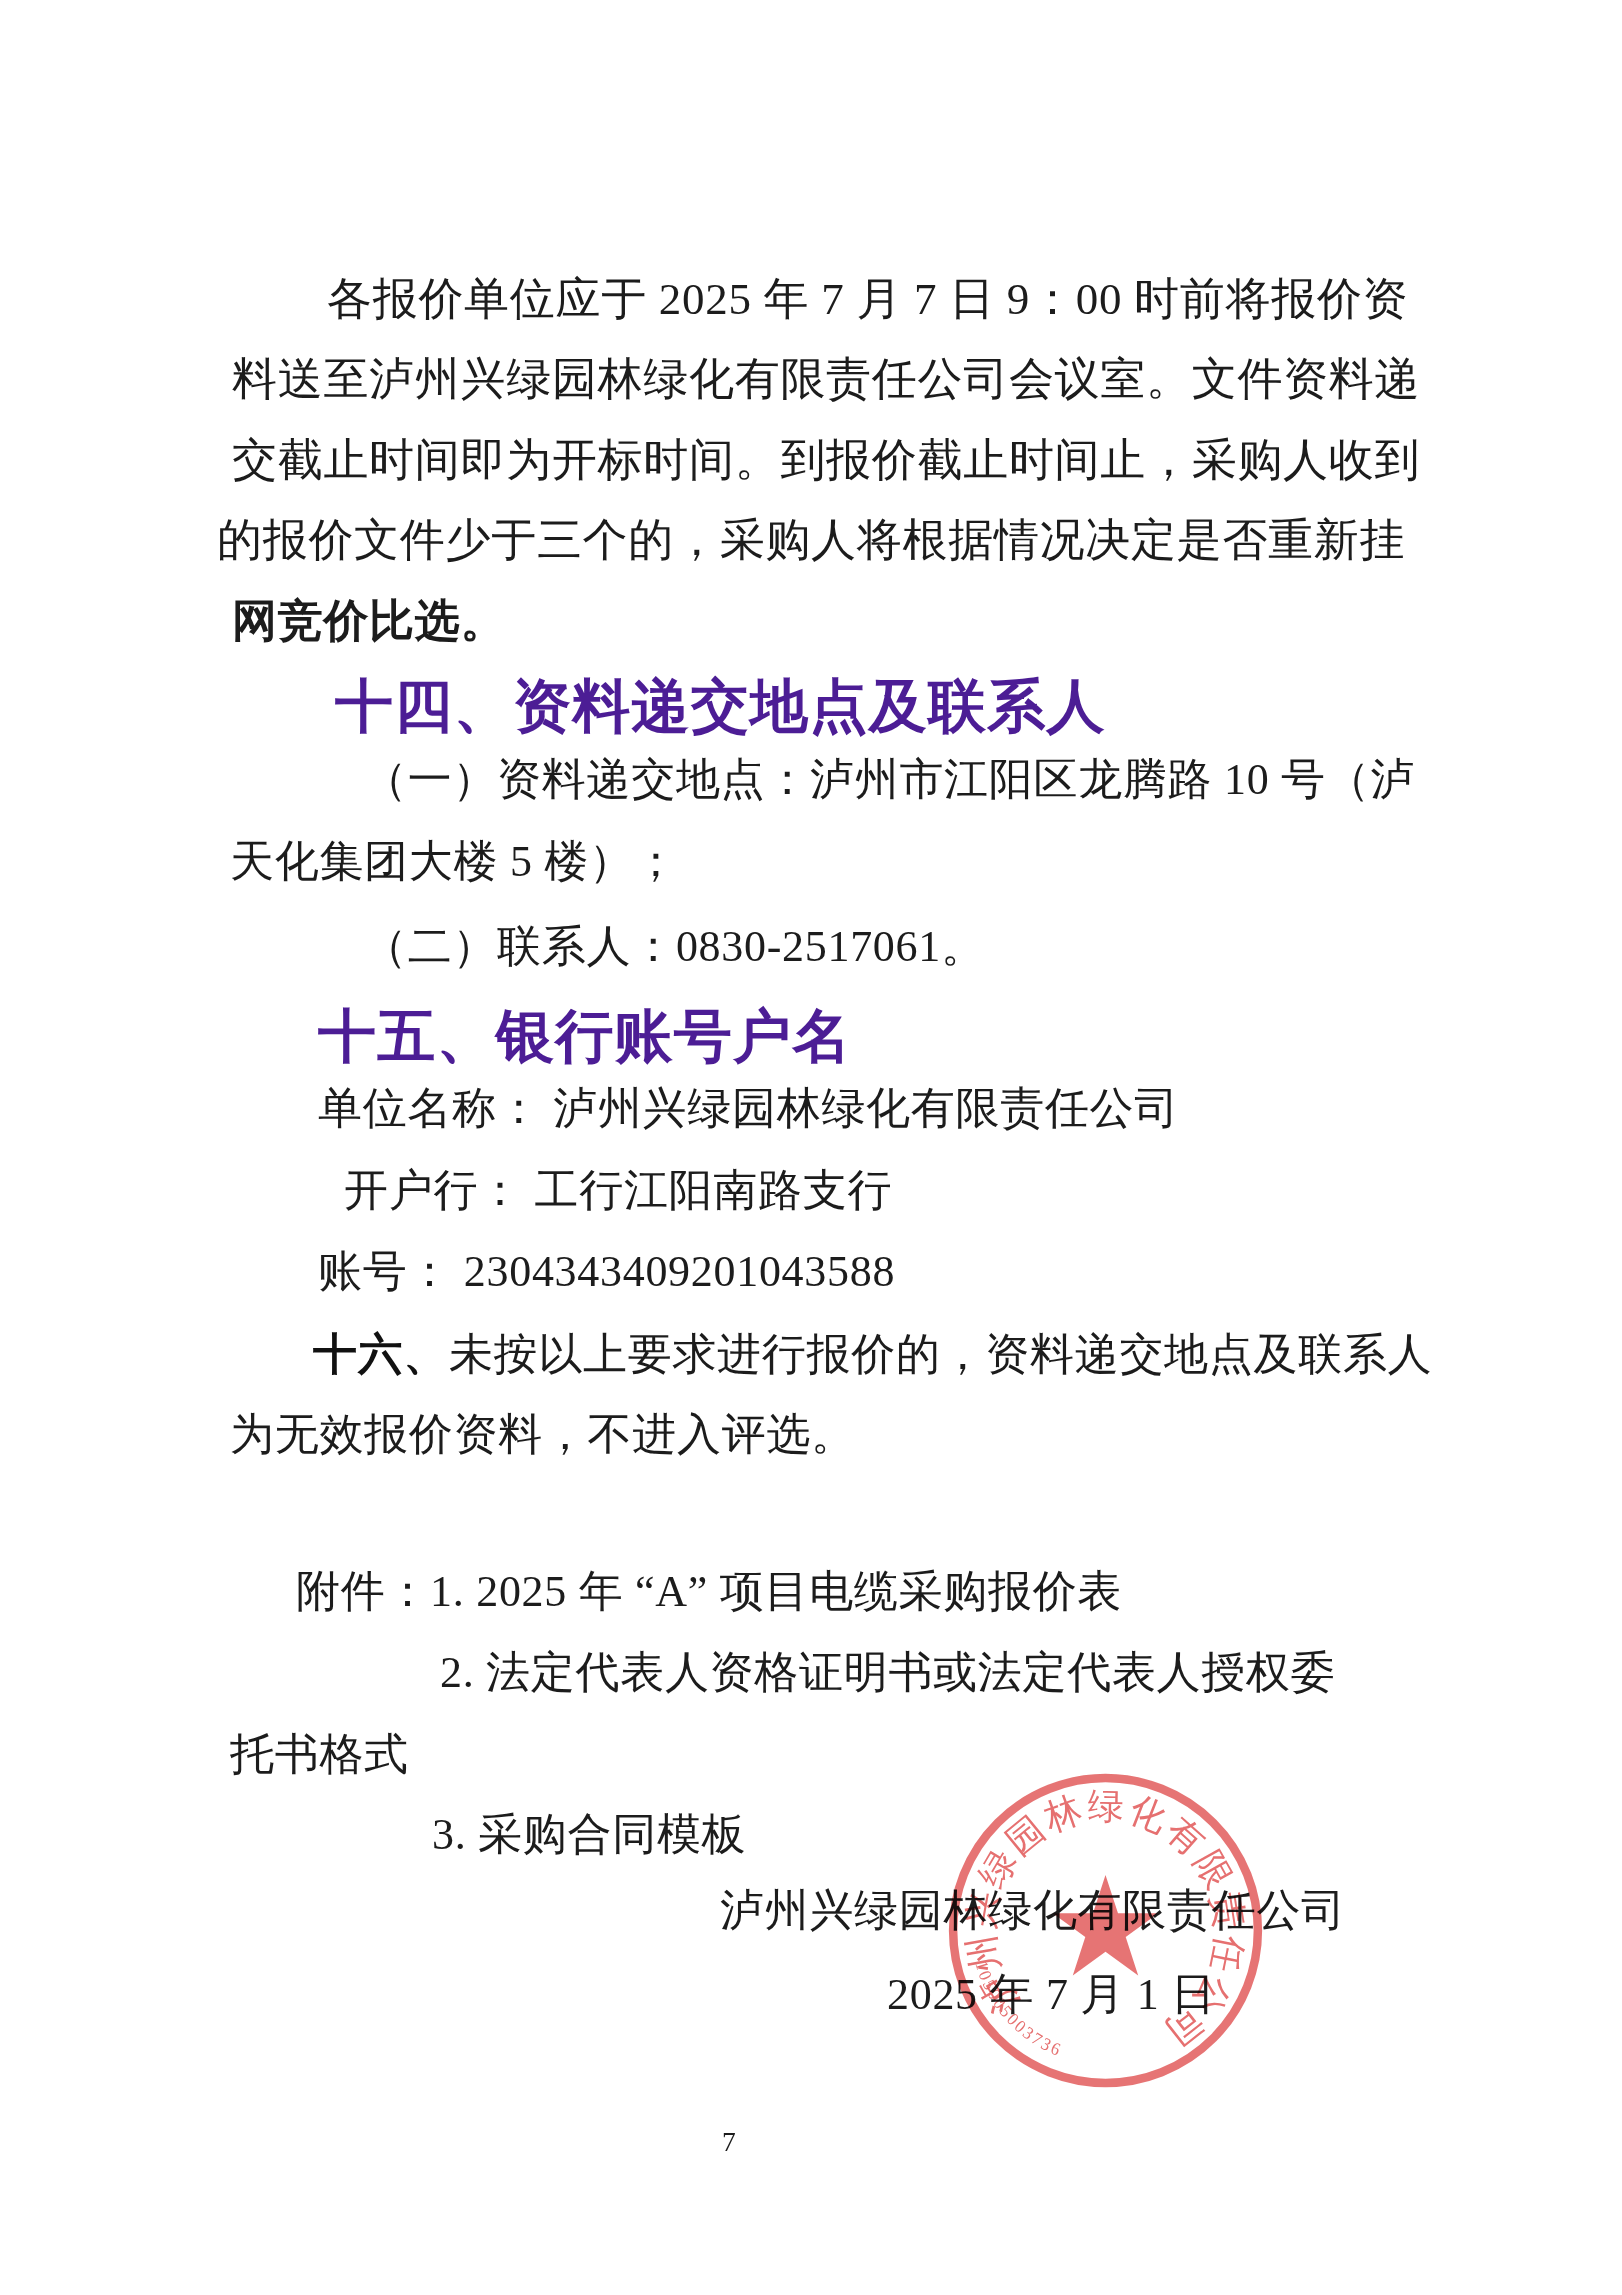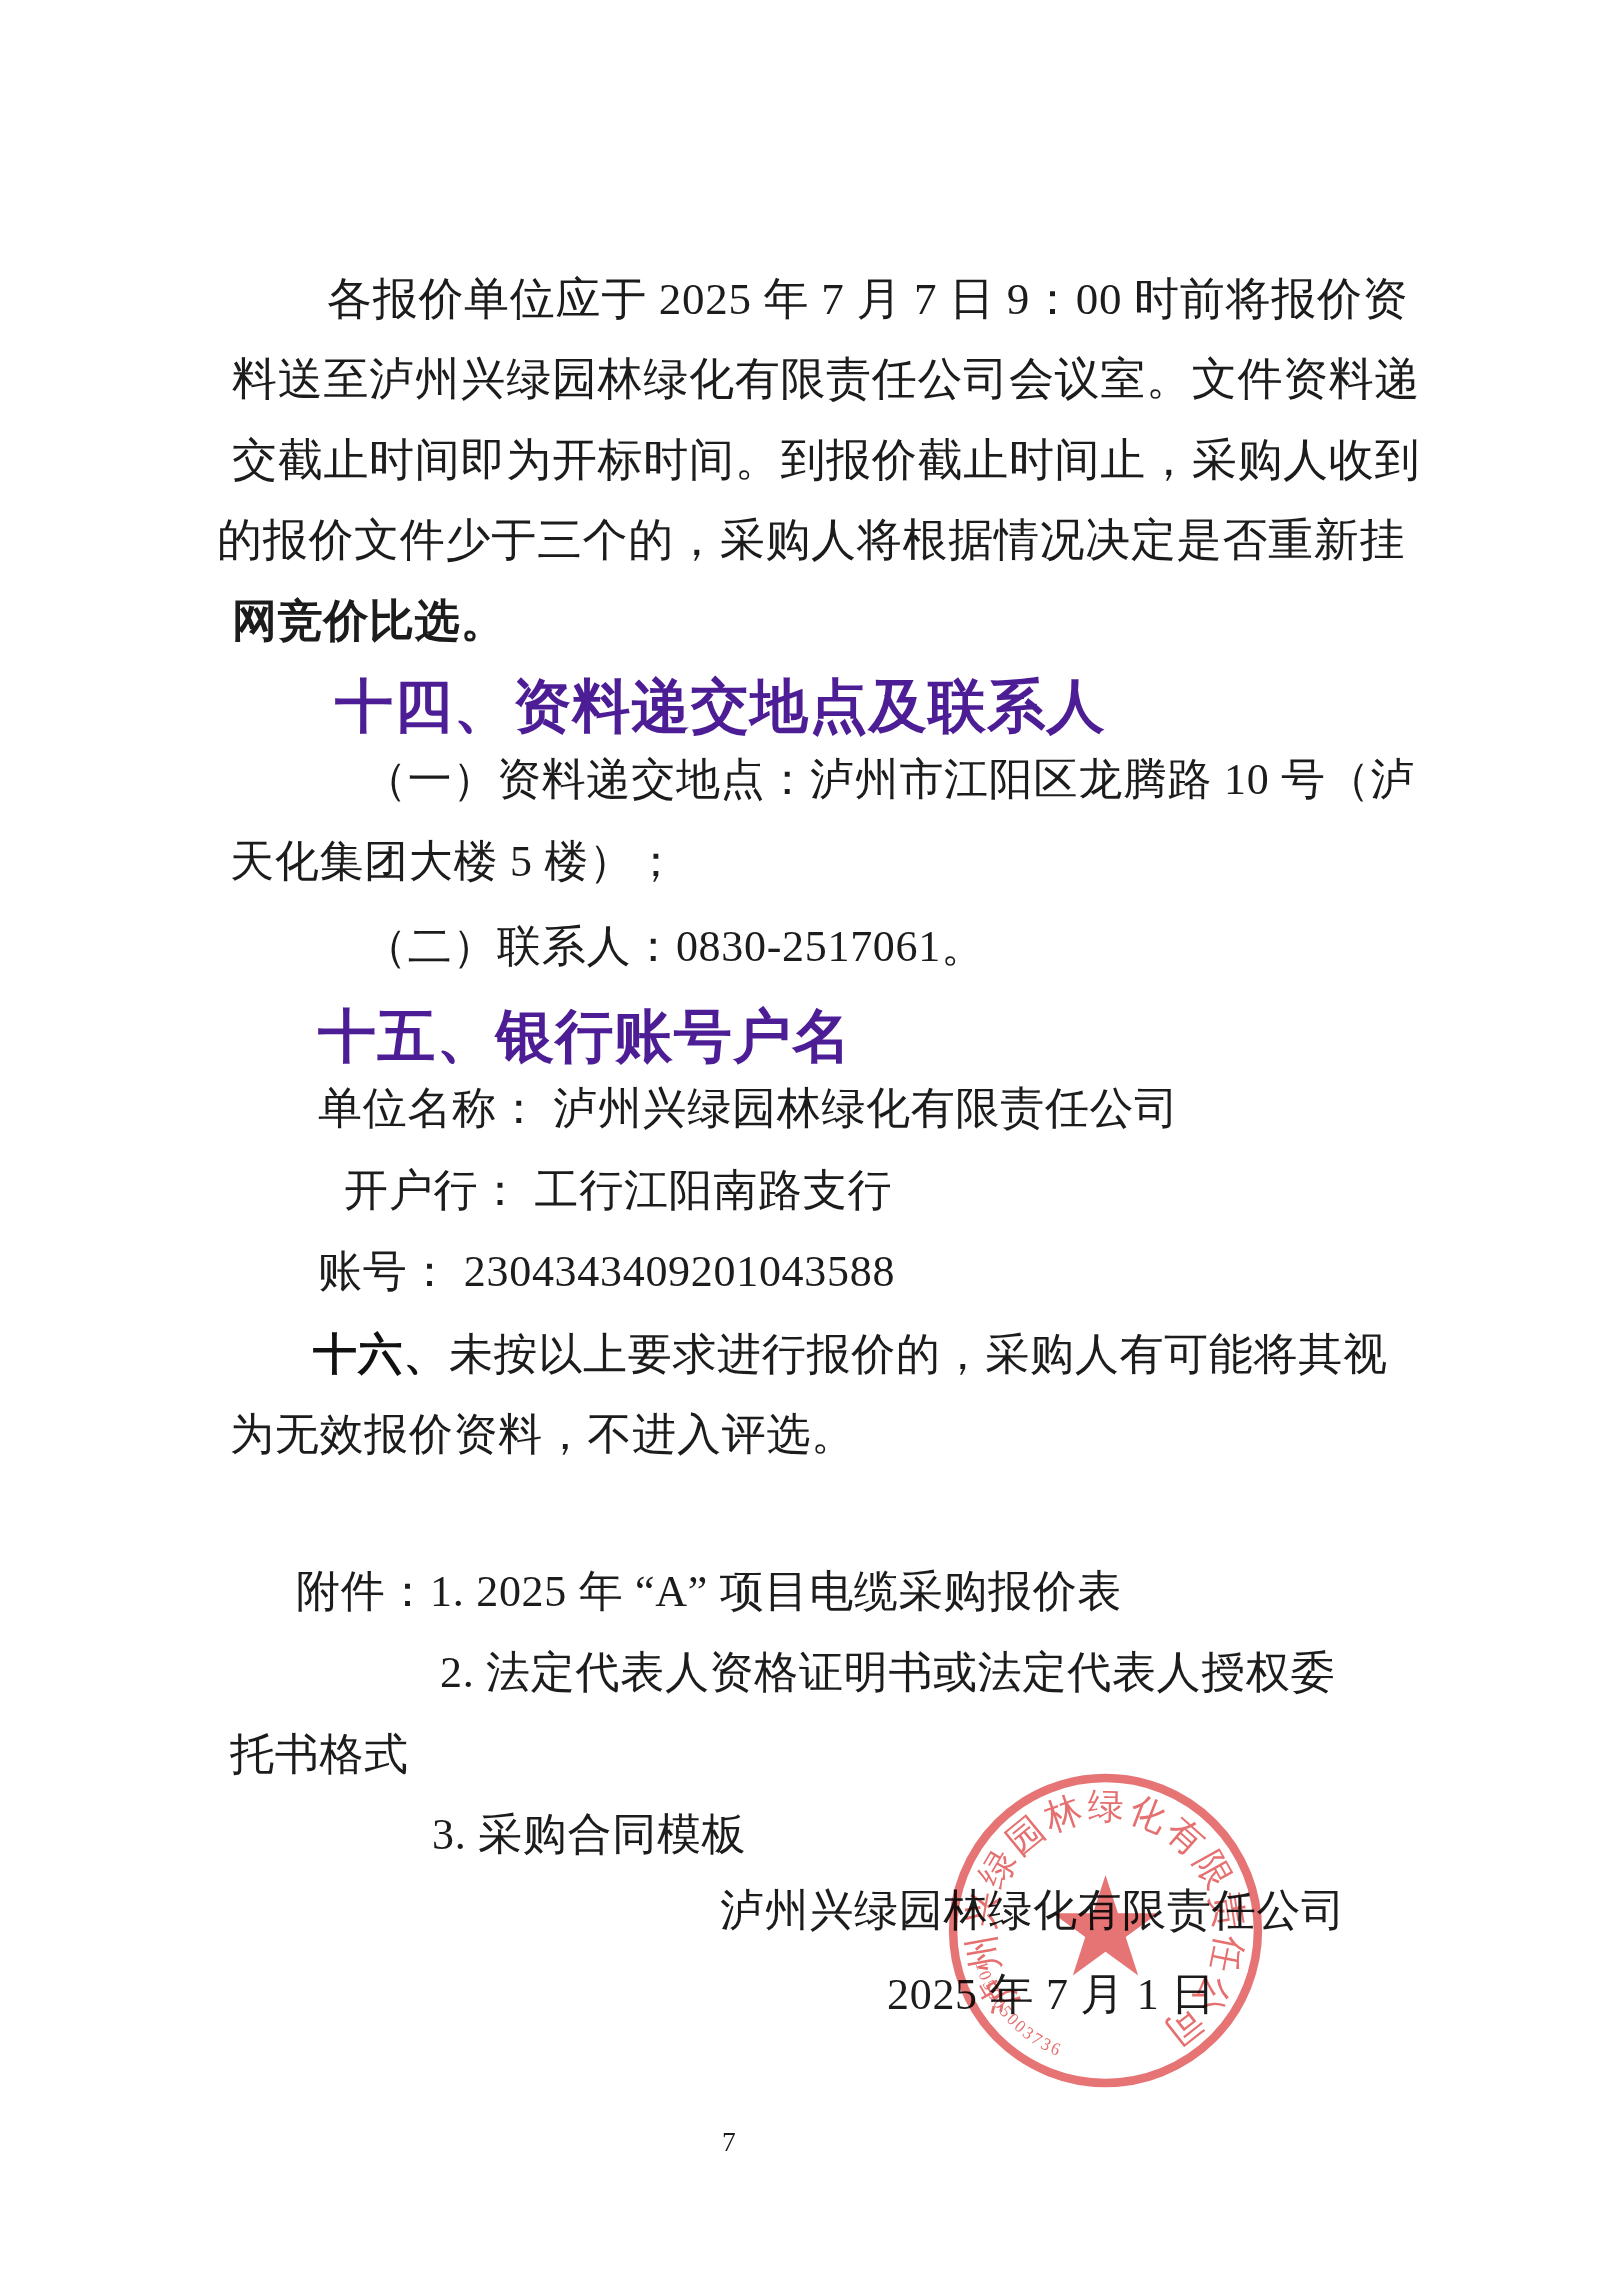--- a/index.html
+++ b/index.html
@@ -61,21 +61,21 @@
   <div class="line heading" style="left:335px;top:675px;">十四、资料递交地点及联系人</div>
   <div class="line kai" style="left:363px;top:756px;">（一）资料递交地点：泸州市江阳区龙腾路 10 号（泸</div>
   <div class="line kai" style="left:230px;top:838px;">天化集团大楼 5 楼）；</div>
   <div class="line kai" style="left:363px;top:923px;">（二）联系人：0830-2517061。</div>
 
   <div class="line heading" style="left:318px;top:1005px;">十五、银行账号户名</div>
   <div class="line kai" style="left:318px;top:1085px;">单位名称： 泸州兴绿园林绿化有限责任公司</div>
   <div class="line kai" style="left:318px;top:1167px;margin-left:26px;">开户行： 工行江阳南路支行</div>
   <div class="line kai" style="left:318px;top:1248px;">账号： 2304343409201043588</div>
 
-  <div class="line kai" style="left:313px;top:1330px;"><span class="bold-prefix">十六、</span><span>未按以上要求进行报价的，采购人有可能将其视</span></div>
+  <div class="line kai" style="left:313px;top:1330px;"><span class="bold-prefix">十六、</span><span>未按以上要求进行报价的，资料递交地点及联系人</span></div>
   <div class="line kai" style="left:230px;top:1411px;">为无效报价资料，不进入评选。</div>
 
   <div class="line kai" style="left:296px;top:1568px;"><span>附件：</span><span>1. 2025 年 “A” 项目电缆采购报价表</span></div>
   <div class="line kai" style="left:440px;top:1649px;">2. 法定代表人资格证明书或法定代表人授权委</div>
   <div class="line kai" style="left:230px;top:1731px;">托书格式</div>
   <div class="line kai" style="left:432px;top:1811px;">3. 采购合同模板</div>
 
   <div class="line sig" style="left:720px;top:1887px;">泸州兴绿园林绿化有限责任公司</div>
   <div class="line sig" style="left:887px;top:1971px;">2025 年 7 月 1 日</div>
 

